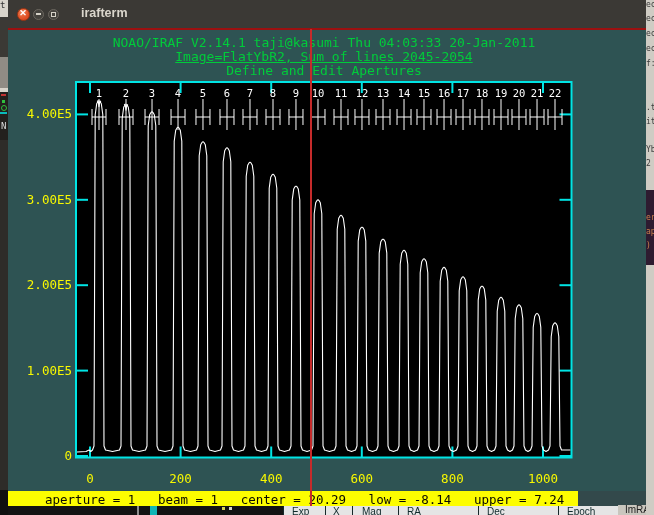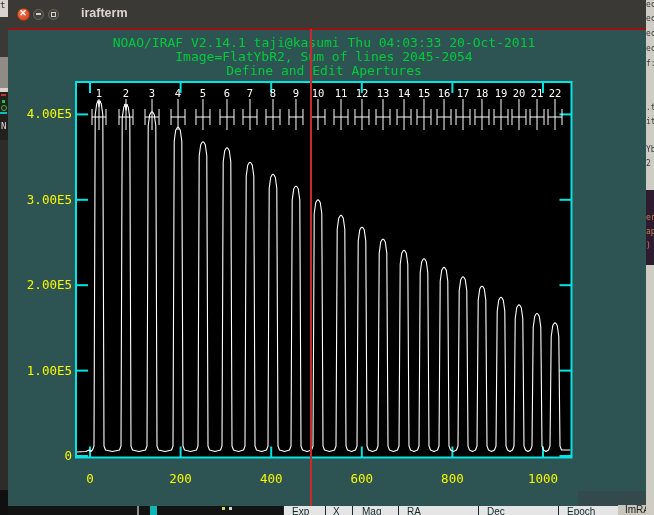--- a/index.html
+++ b/index.html
@@ -69,22 +69,22 @@
         <span class="dash"></span>
       </div>
     <div class="a tb-btn btn-grey btn-max">
         <span class="sq"></span>
       </div>
     <span class="a win-title">irafterm</span>
   </div>
 
   <div class="a client"></div>
 
-  <div class="a hdr" style="top:36px;">NOAO/IRAF V2.14.1 taji@kasumi Thu 04:03:33 20-Oct-2011</div>
-  <div class="a hdr" style="top:50px;">Image=FlatYbR2, Sum of lines 2045-2054</div>
+  <div class="a hdr" style="top:36px;">NOAO/IRAF V2.14.1 taji@kasumi Thu 04:03:33 20-Jan-2011</div>
+  <div class="a hdr" style="top:50px;text-decoration:underline;">Image=FlatYbR2, Sum of lines 2045-2054</div>
   <div class="a hdr" style="top:64px;">Define and Edit Apertures</div>
 
   <svg id="plot-svg" width="654" height="515" viewBox="0 0 654 515">
       <rect x="76" y="82" width="495.5" height="375.5" fill="#000000"></rect>
       <line x1="90" y1="457.5" x2="90" y2="446.5" stroke="#00E4E4" stroke-width="2"></line>
       <line x1="90" y1="82" x2="90" y2="93" stroke="#00E4E4" stroke-width="2"></line>
       <line x1="180.60000000000002" y1="457.5" x2="180.60000000000002" y2="446.5" stroke="#00E4E4" stroke-width="2"></line>
       <line x1="180.60000000000002" y1="82" x2="180.60000000000002" y2="93" stroke="#00E4E4" stroke-width="2"></line>
       <line x1="271.20000000000005" y1="457.5" x2="271.20000000000005" y2="446.5" stroke="#00E4E4" stroke-width="2"></line>
       <line x1="271.20000000000005" y1="82" x2="271.20000000000005" y2="93" stroke="#00E4E4" stroke-width="2"></line>
@@ -222,20 +222,23 @@
       <text x="72" y="203.79999999999995" fill="#F8F800" text-anchor="end" font-size="12.5px" font-family="&quot;DejaVu Sans Mono&quot;,monospace">3.00E5</text>
       <text x="72" y="118.39999999999998" fill="#F8F800" text-anchor="end" font-size="12.5px" font-family="&quot;DejaVu Sans Mono&quot;,monospace">4.00E5</text>
       <text x="90" y="483" fill="#F8F800" text-anchor="middle" font-size="12.5px" font-family="&quot;DejaVu Sans Mono&quot;,monospace">0</text>
       <text x="180.60000000000002" y="483" fill="#F8F800" text-anchor="middle" font-size="12.5px" font-family="&quot;DejaVu Sans Mono&quot;,monospace">200</text>
       <text x="271.20000000000005" y="483" fill="#F8F800" text-anchor="middle" font-size="12.5px" font-family="&quot;DejaVu Sans Mono&quot;,monospace">400</text>
       <text x="361.8" y="483" fill="#F8F800" text-anchor="middle" font-size="12.5px" font-family="&quot;DejaVu Sans Mono&quot;,monospace">600</text>
       <text x="452.40000000000003" y="483" fill="#F8F800" text-anchor="middle" font-size="12.5px" font-family="&quot;DejaVu Sans Mono&quot;,monospace">800</text>
       <text x="543" y="483" fill="#F8F800" text-anchor="middle" font-size="12.5px" font-family="&quot;DejaVu Sans Mono&quot;,monospace">1000</text>
     </svg>
 
+  <div class="a statusbar">
+    <span>aperture = 1   beam = 1   center = 20.29   low = -8.14   upper = 7.24</span>
+  </div>
   <div class="a status-fill"></div>
 
   <div class="a bot-dark">
     <div class="a" style="left:129px;top:0;width:2px;height:9px;background:#8F8F8F;"></div>
     <div class="a" style="left:142px;top:0;width:7px;height:9px;background:#0FB6B6;"></div>
     <div class="a" style="left:214px;top:1px;width:3px;height:3px;background:#D8D850;"></div>
     <div class="a" style="left:221px;top:1px;width:3px;height:3px;background:#D8D8C8;"></div>
   </div>
   <div class="a bot-slate" id="bot-slate">
       <div class="sep" style="left: 0px;"></div>

